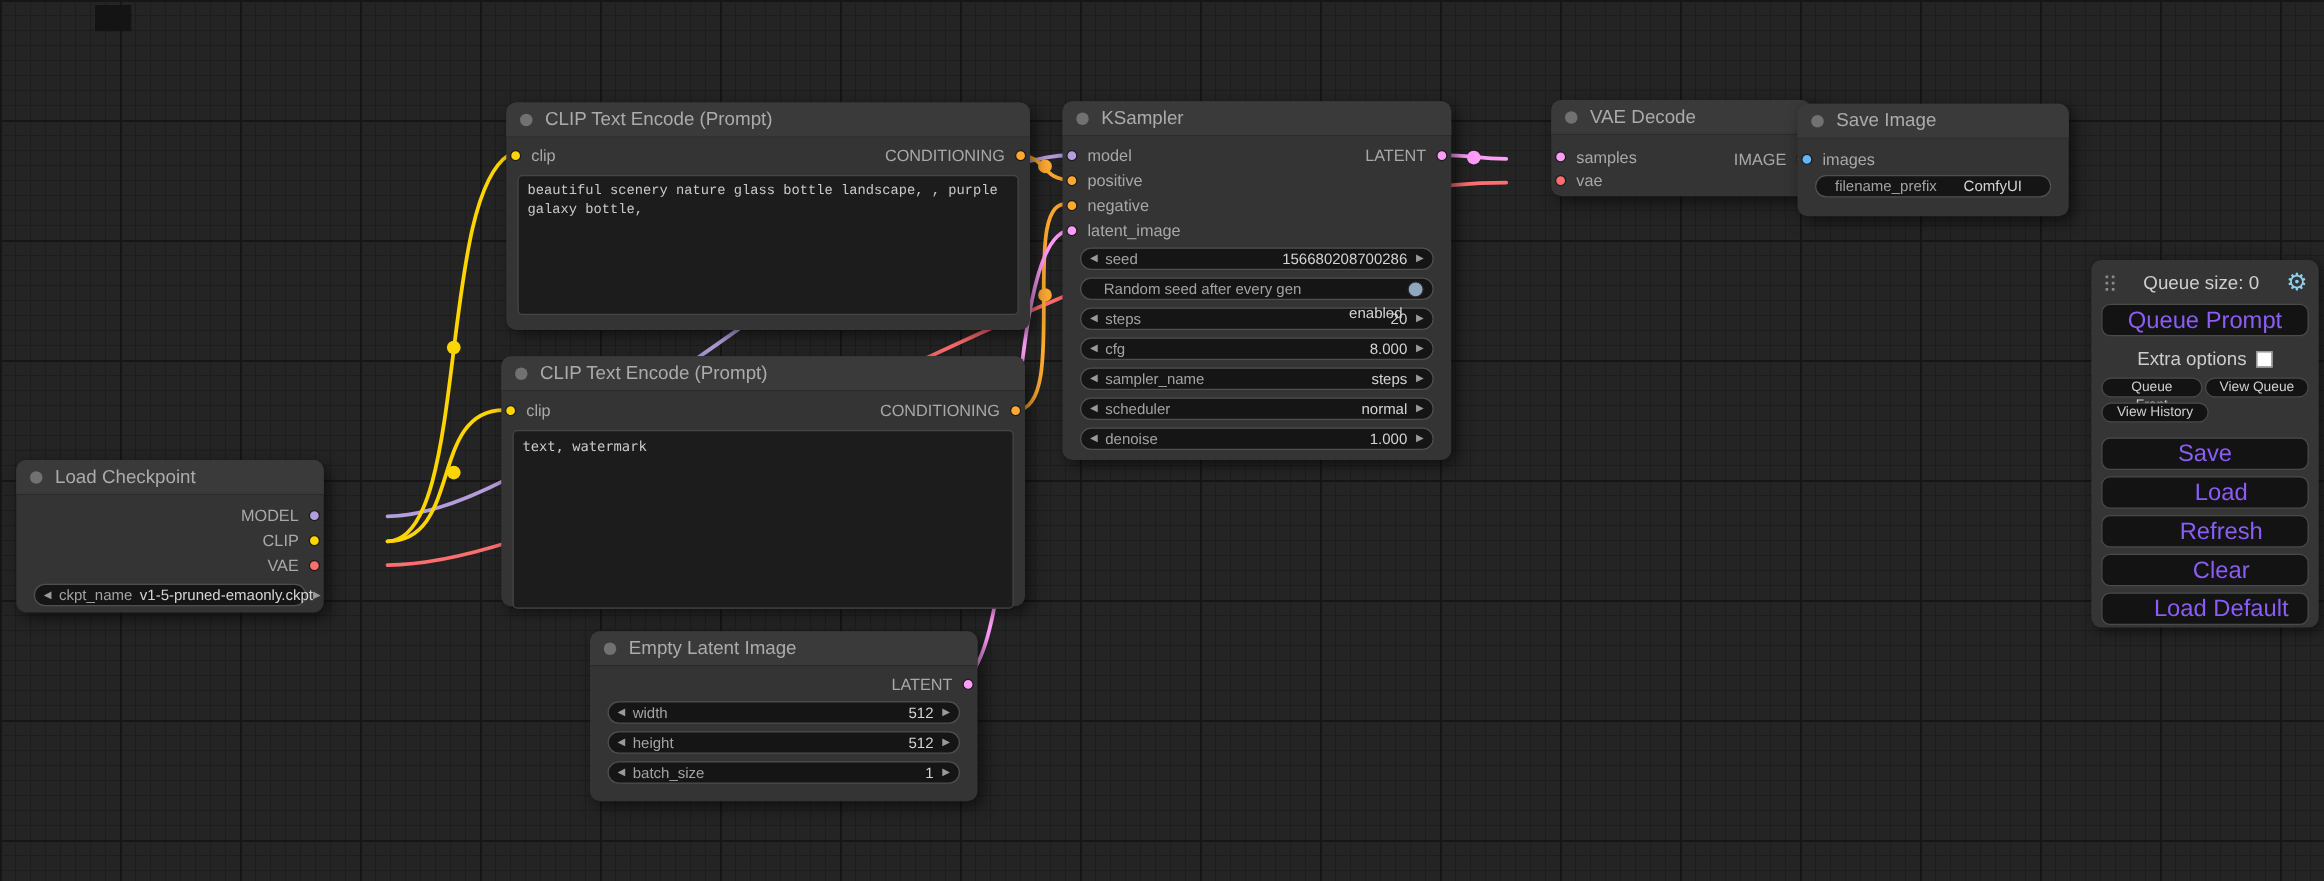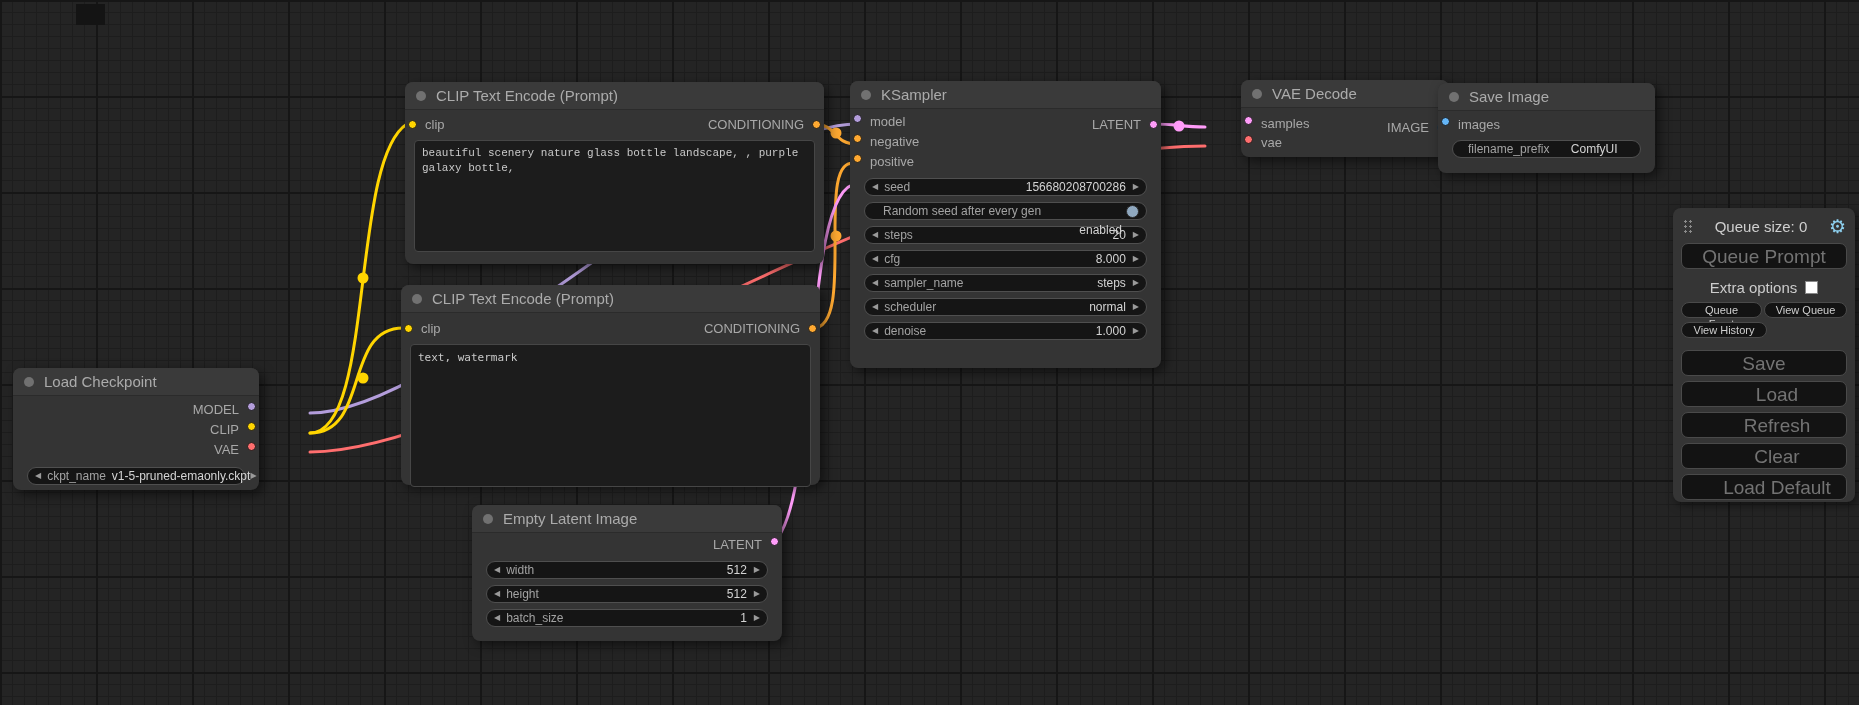--- a/index.html
+++ b/index.html
@@ -15,21 +15,21 @@
     font-family:"Liberation Sans",sans-serif;
     -webkit-font-smoothing:antialiased;
   }
   .dark-patch{position:absolute;left:76px;top:4px;width:29px;height:21px;background:#141414;}
   #wires{position:absolute;left:0;top:0;z-index:1;pointer-events:none;}
   .node{position:absolute;z-index:2;background:#343434;border-radius:8px;
     box-shadow:4px 4px 12px rgba(0,0,0,.55);color:#a8a8a8;}
   .node-title{height:28px;background:#3a3a3a;border-radius:8px 8px 0 0;display:flex;align-items:center;
     padding:0 11px;font-size:15px;color:#ababab;border-bottom:1px solid #2b2b2b;box-sizing:border-box;}
   .title-dot{width:10px;height:10px;border-radius:50%;background:#717171;margin-right:10px;flex:none;}
-  .port-row{display:flex;height:20px;font-size:13px;color:#a8a8a8;padding:0 3px;}
+  .port-row{display:flex;align-items:center;height:20px;font-size:13px;color:#a8a8a8;padding:0 3px;}
   .port-dot{width:9px;height:9px;border-radius:50%;flex:none;border:1px solid #1b1b1b;box-sizing:border-box;}
   .in-label{margin-left:8px;}
   .out-label{margin-right:8px;}
   .row-split{justify-content:space-between;}
   .out-row{justify-content:flex-end;}
   .abs-out{position:absolute;right:3px;display:flex;align-items:center;height:20px;font-size:13px;}
   .pill{height:18px;background:#151515;border:1px solid #4f4f4f;border-radius:10px;display:flex;
     align-items:center;font-size:12px;padding:0 7px;margin:0 14px;box-sizing:border-box;}
   .pill .arrow{font-size:8px;color:#9a9a9a;line-height:1;flex:none;}
   .pill .wlabel{color:#a3a3a3;margin:0 6px;white-space:nowrap;text-align:center;}
@@ -57,21 +57,21 @@
   #queue-panel{position:absolute;z-index:3;left:1673px;top:208px;width:182px;height:294px;
     background:#353535;border-radius:8px;box-shadow:3px 3px 10px rgba(0,0,0,.5);
     box-sizing:border-box;padding:7px 8px;}
   .qp-header{display:flex;align-items:center;height:22px;}
   .drag-handle{width:10px;height:14px;margin-left:2px;
     background-image:radial-gradient(#8b8b8b 1.1px,transparent 1.3px);
     background-size:5px 5px;background-position:0 0;}
   .qp-title{flex:1;text-align:center;font-size:15px;color:#cfcfcf;}
   .gear{font-size:19px;line-height:1;margin-right:1px;cursor:pointer;}
   .qbtn{display:block;width:166px;height:26px;margin:0 auto;background:#131313;border:1px solid #4a4a4a;
-    border-radius:7px;color:#737373;font-size:19px;font-family:"Liberation Sans",sans-serif;
+    border-radius:7px;color:#8b5cf6;font-size:19px;font-family:"Liberation Sans",sans-serif;
     text-align:center;line-height:24px;box-sizing:border-box;cursor:pointer;}
   .qbtn.big-gap{margin-top:5px;padding-left:32px;}
   .extra-row{display:flex;align-items:center;justify-content:center;height:16px;margin-top:10px;}
   .extra-label{font-size:15px;color:#cccccc;margin-right:8px;}
   .checkbox{width:13px;height:13px;background:#ffffff;border:1px solid #888;box-sizing:border-box;cursor:pointer;}
   .small-row{display:flex;justify-content:space-between;margin-top:7px;}
   .sbtn{height:16px;background:#131313;border:1px solid #4a4a4a;border-radius:8px;color:#cfcfcf;
     font-size:11px;text-align:center;line-height:14px;box-sizing:border-box;padding:0 10px;cursor:pointer;}
   .sbtn.qf{width:81px;}
   .sbtn.vq{width:83px;}
@@ -171,25 +171,29 @@
     <span class="title-dot"></span>
     <span>KSampler</span>
   </div>
   <div style="height:5px"></div>
   <div class="port-row">
     <span class="port-dot" style="background-color: rgb(179, 157, 219);"></span>
     <span class="in-label">model</span>
   </div>
   <div class="port-row">
     <span class="port-dot" style="background-color: rgb(255, 169, 49);"></span>
+    <span class="in-label">positive</span>
+  </div>
+  <div class="port-row">
+    <span class="port-dot" style="background-color: rgb(255, 169, 49);"></span>
     <span class="in-label">negative</span>
   </div>
   <div class="port-row">
-    <span class="port-dot" style="background-color: rgb(255, 169, 49);"></span>
-    <span class="in-label">positive</span>
+    <span class="port-dot" style="background-color: rgb(255, 156, 249);"></span>
+    <span class="in-label">latent_image</span>
   </div>
   <div class="abs-out" style="top:33px;">
     <span class="out-label">LATENT</span>
     <span class="port-dot" style="background-color: rgb(255, 156, 249);"></span>
   </div>
   <div style="height:4px"></div>
   <div class="pill">
     <span class="arrow">◀</span>
     <span class="wlabel">seed</span>
     <span class="spacer"></span>

